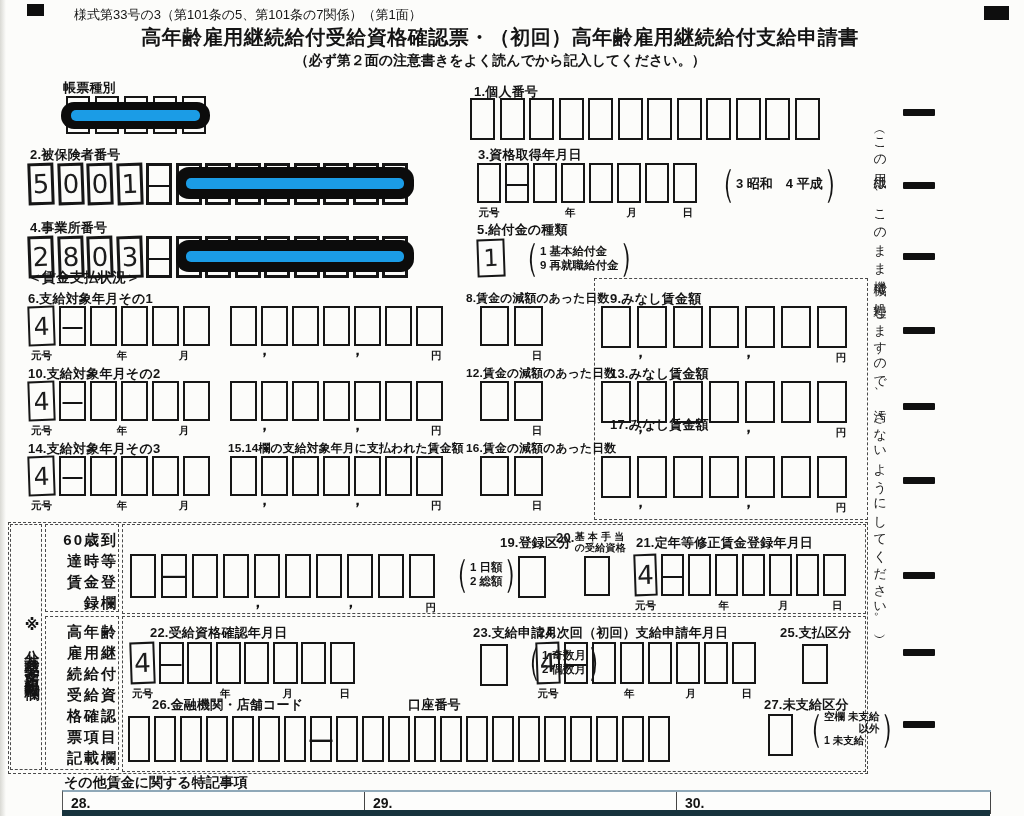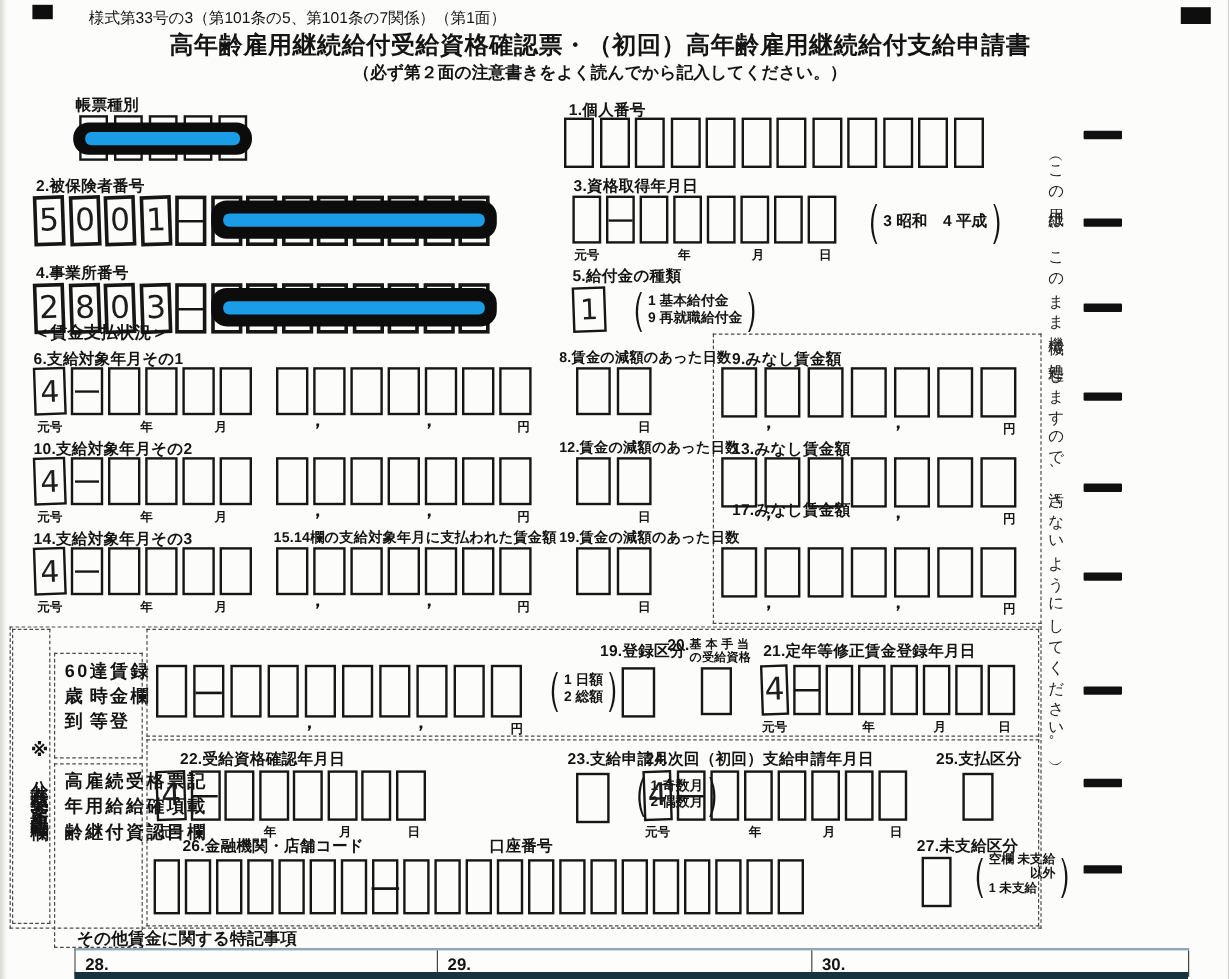--- a/index.html
+++ b/index.html
@@ -32,21 +32,21 @@
   .dashedbox{position:absolute;border:1.6px dashed #4a4a4a;}
   .pnote{position:absolute;display:flex;align-items:center;font-weight:600;white-space:nowrap;}
   .paren{font-size:26px;font-weight:300;transform:scaleY(1.5);margin:0 1px;}
   .plines{display:flex;flex-direction:column;font-size:11.5px;line-height:14px;}
   .pnote.n13 .plines{font-size:13px;}
   .pnote.small .plines{font-size:10.5px;line-height:12px;}
   .pnote.small .plines div:nth-child(2){align-self:flex-end;}
   .vstrip{position:absolute;writing-mode:vertical-rl;text-orientation:upright;
     font-size:15px;font-weight:700;letter-spacing:4px;text-align:center;}
   .linesblock{position:absolute;font-size:15px;font-weight:700;line-height:21px;letter-spacing:2px;
-    display:flex;align-items:flex-start;padding:4px 0 0 8px;box-sizing:border-box;margin-top:20px;}
+    display:flex;flex-direction:column;align-items:flex-end;padding:4px 0 0 8px;box-sizing:border-box;}
   .vnote{position:absolute;writing-mode:vertical-rl;font-size:13px;letter-spacing:2.5px;
     line-height:1.2;color:#222;}
   .stack{display:inline-flex;flex-direction:column;font-size:10px;line-height:11px;vertical-align:2px;font-weight:700;}
   .sechead{position:absolute;font-size:14px;font-weight:700;}
   .btable{position:absolute;display:flex;border-top:2px solid var(--table-top,#8fa8b8);
     border-left:1.2px solid #555;background:#fdfdfc;}
   .bcell{box-sizing:border-box;border-right:1.2px solid #444;font-size:14px;font-weight:600;
     padding:3px 0 0 8px;height:22px;}
   .bbar{position:absolute;background:var(--bottom-bar,#17333d);}
   .tokki{position:absolute;font-size:14px;font-weight:700;}
@@ -283,21 +283,21 @@
         <div class="box"></div>
         <div class="box"></div>
       </div>
       <span class="unit comma" style="left: 24.48px;">，</span>
       <span class="unit comma" style="left: 132.48px;">，</span>
       <span class="unit" style="left: 225px;">円</span>
     </div>
 
   <div class="flabel" style="left:28px;top:440px">14.支給対象年月その3</div>
   <div class="flabel sm" style="left:228px;top:441px">15.14欄の支給対象年月に支払われた賃金額</div>
-  <div class="flabel sm" style="left:466px;top:441px">19.賃金の減額のあった日数</div>
+  <div class="flabel sm" style="left:466px;top:441px">16.賃金の減額のあった日数</div>
   <div class="flabel" style="left:610px;top:416px">17.みなし賃金額</div>
   <div class="fboxes" style="left:28px;top:456px;--p:31px;--w:27px;--h:40px">
       <div class="brow">
         <div class="box hw">4</div>
         <div class="box dash">—</div>
         <div class="box"></div>
         <div class="box"></div>
         <div class="box"></div>
         <div class="box"></div>
       </div>

